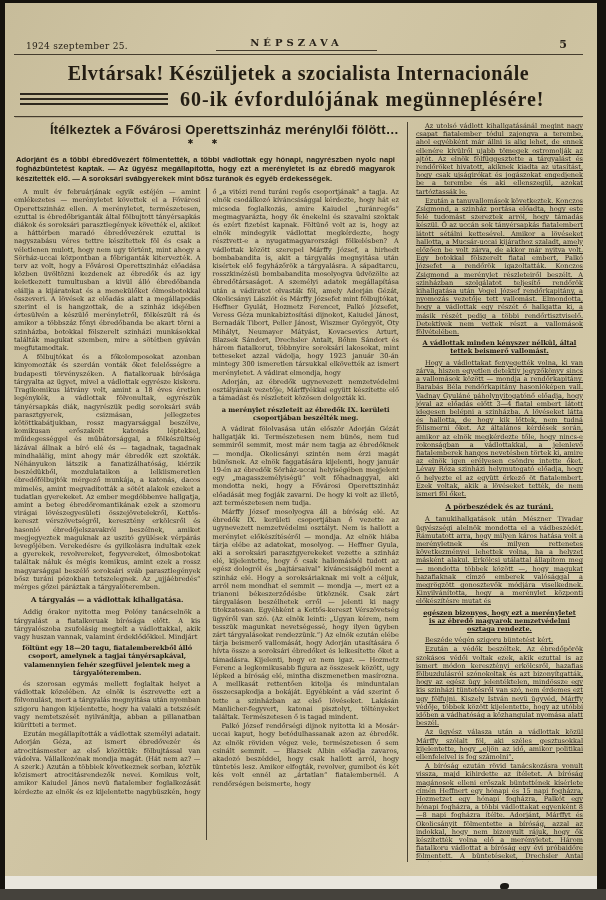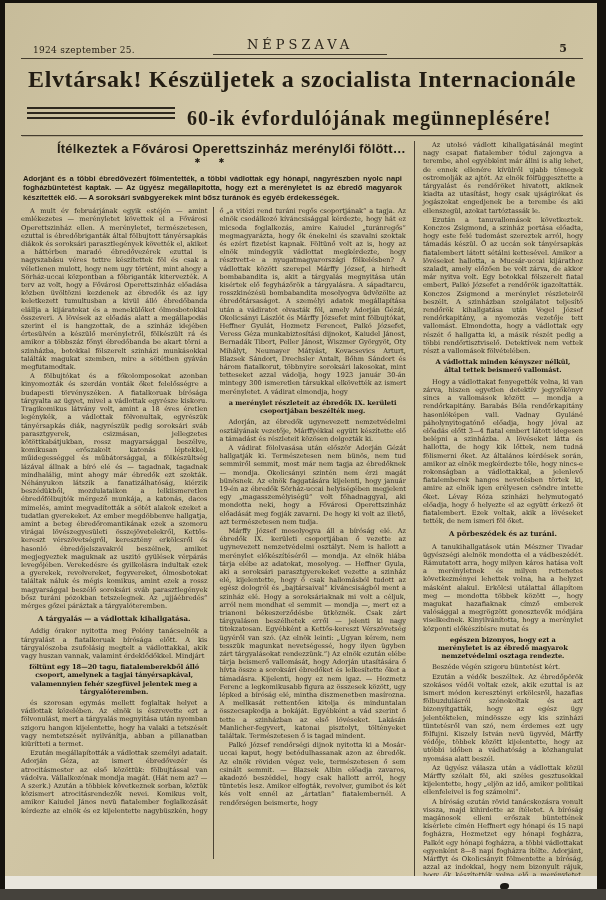--- a/index.html
+++ b/index.html
@@ -3,44 +3,44 @@
 <meta charset="utf-8">
 <style>
   * { margin:0; padding:0; box-sizing:border-box; }
   html,body { width:606px; height:900px; overflow:hidden; }
   body { background:#16130e; position:relative; font-family:"DejaVu Serif", serif; }
 
   .page {
     position:absolute; top:3px; left:5px; width:592px; height:873px;
     background:#cfc4a3;
     background-image:linear-gradient(115deg,#c7bc9a 0%,#d3c8a8 28%,#ccc19f 55%,#d6cbaa 85%,#c9be9c 100%);
-    color:#2a241b; padding:34px 14px 0 16px; overflow:hidden;
+    color:#2a241b; padding:34px 14px 0 9px; overflow:hidden;
   }
   .bottom-strip { position:absolute; left:5px; top:876px; width:592px; height:13px; background:#e9e6dd; }
   .bottom-edge  { position:absolute; left:0; top:889px; width:606px; height:11px; background:#45423c; }
   .ink-speck { position:absolute; left:500px; top:883px; width:9px; height:7px; background:#1c1a15; border-radius:50% 40% 55% 45%; }
 
   
   .masthead { display:flex; align-items:flex-end; border-bottom:1px solid #443c2e; padding:0 12px 3px 12px; }
   .m-date { flex:1; font-size:9px; letter-spacing:0.3px; }
-  .m-title { flex:0 0 auto; font-size:13px; font-weight:normal; letter-spacing:4px; border-bottom:1px solid #443c2e; padding:0 34px 2px 34px; }
+  .m-title { flex:0 0 auto; font-size:10px; font-weight:bold; letter-spacing:4px; border-bottom:1px solid #443c2e; padding:0 34px 2px 34px; }
   .m-page { flex:1; text-align:right; font-size:11px; font-weight:bold; padding-right:4px; }
 
   
   .banner { padding:7px 2px 5px 2px; border-bottom:1px solid #443c2e; box-shadow:0 2px 0 -1px #443c2e33; }
-  .banner-line1 { font-family:"Liberation Serif", serif; font-size:24px; font-weight:bold; letter-spacing:0.6px; white-space:nowrap; text-align:center; color:#231d13; }
+  .banner-line1 { font-family:"Liberation Serif", serif; font-size:20px; font-weight:bold; letter-spacing:0.6px; white-space:nowrap; text-align:center; color:#231d13; }
   .banner-row2 { display:flex; align-items:center; margin-top:3px; }
   .stripes { flex:0 0 148px; height:13px; margin:0 12px 0 4px;
     background:repeating-linear-gradient(to bottom,#2e281e 0 2px,transparent 2px 5px); }
-  .banner-line2 { font-family:"Liberation Serif", serif; font-size:20px; font-weight:bold; letter-spacing:1px; white-space:nowrap; color:#231d13;margin-top:11px; }
+  .banner-line2 { font-family:"Liberation Serif", serif; font-size:20px; font-weight:bold; letter-spacing:1px; white-space:nowrap; color:#231d13; }
 
   
   .content { display:flex; margin-top:5px; height:740px; overflow:hidden; }
   .article { flex:0 0 370px; padding-right:8px; }
-  .vcol { border-left:1px solid #4a4232; }
+  .vcol { border-left:1px solid #4a4232;text-decoration:underline; }
   .right-col { flex:1; padding-left:8px; overflow:hidden; }
 
   .article-title { font-family:"Liberation Sans", sans-serif; font-size:13px; font-weight:bold; white-space:nowrap; letter-spacing:0.2px; color:#241e14;margin-left:36px; }
   .ornament { text-align:center; font-size:7px; letter-spacing:8px; margin:1px 0 1px; color:#2a241b; }
   .lead { font-family:"Liberation Sans", sans-serif; font-weight:bold; font-size:7.6px; line-height:9.4px; text-align:justify; margin:9px 4px 5px 2px; color:#231d13; }
 
   .body-cols { columns:2; column-gap:12px; column-rule:1px solid #4a4232; height:652px; overflow:hidden; }
 
   .para { font-size:6.6px; line-height:8.2px; text-align:justify; text-indent:9px; }
   .para + .para { margin-top:1px; }
@@ -78,22 +78,22 @@
       <div class="ornament">✱ ✱</div>
       <p class="lead">Adorjánt és a többi ébredővezért fölmentették, a többi vádlottak egy hónapi, nagyrészben nyolc napi fogházbüntetést kaptak. — Az ügyész megállapította, hogy ezt a merényletet is az ébredő magyarok készítették elő. — A soroksári svábgyerekek mint bősz turánok és egyéb érdekességek.</p>
       <div class="body-cols">
           <p class="para normal">A mult év februárjának egyik estéjén — amint emlékezetes — merényletet követtek el a Fővárosi Operettszinház ellen. A merényletet, természetesen, ezuttal is ébredőbriganták által fölbujtott tányérsapkás diákok és soroksári parasztlegények követték el, akiket a háttérben maradó ébredővezérek ezuttal is nagyszabásu véres tettre készítettek föl és csak a véletlenen mulott, hogy nem ugy történt, mint ahogy a Sörház-uccai központban a főbriganták kitervezték. A terv az volt, hogy a Fővárosi Operettszinház előadása közben üvöltözni kezdenek az ébredők és az igy keletkezett tumultusban a kivül álló ébredőbanda elállja a kijáratokat és a menekülőket ólmosbotokkal összeveri. A lövések az előadás alatt a megállapodás szerint el is hangzottak, de a szinház idejében értesülvén a készülő merényletről, fölkészült rá és amikor a többszáz főnyi ébredőbanda be akart törni a szinházba, botokkal fölszerelt szinházi munkásokkal találták magukat szemben, mire a sötétben gyáván megfutamodtak.</p>
           <p class="para normal">A fölbujtókat és a főkolomposokat azonban kinyomozták és szerdán vonták őket felelősségre a budapesti törvényszéken. A fiatalkoruak bírósága tárgyalta az ügyet, mivel a vádlottak egyrésze kiskoru. Tragikomikus látvány volt, amint a 18 éves éretlen legénykék, a vádlottak fölvonultak, egyrészük tányérsapkás diák, nagyrészük pedig soroksári sváb parasztgyerek, csizmásan, jellegzetes kötöttkabátjukban, rossz magyarsággal beszélve, komikusan erőszakolt katonás léptekkel, műidegességgel és műbátorsággal, a fölkészültség lázával állnak a bíró elé és — tagadnak, tagadnak mindhalálig, mint ahogy már ébredők ezt szokták. Néhányukon látszik a fanatizálhatóság, kiérzik beszédükből, mozdulataikon a lelkiismeretlen ébredőfölbujtók mérgező munkája, a katonás, dacos mimelés, amint megvadították a sötét alakok ezeket a tudatlan gyerekeket. Az ember megdöbbenve hallgatja, amint a beteg ébredőromantikának ezek a szomoru virágai lövészegyesületi összejövetelekről, Kettős-kereszt vérszövetségről, keresztény erkölcsről és hasonló ébredőjelszavakról beszélnek, amiket megjegyeztek maguknak az uszitó gyülések vérpárás levegőjében. Verekedésre és gyilkolásra indultak ezek a gyerekek, revolvereket, fegyvereket, ólmosbotokat találtak náluk és mégis komikus, amint ezek a rossz magyarsággal beszélő soroksári sváb parasztlegények bősz turáni pózokban tetszelegnek. Az „ujjáébredés” mérges gőzei páráztak a tárgyalóteremben.</p>
           <p class="para subhead">A tárgyalás — a vádlottak kihallgatása.</p>
           <p class="para normal">Addig órakor nyitotta meg Polóny tanácselnök a tárgyalást a fiatalkoruak bírósága előtt. A kis tárgyalószoba zsufolásig megtelt a vádlottakkal, akik vagy huszan vannak, valamint érdeklődőkkel. Mindjárt</p>
           <p class="para inset">föltünt egy 18—20 tagu, fiatalemberekből álló csoport, amelynek a tagjai tányérsapkával, valamennyien fehér szegfüvel jelentek meg a tárgyalóteremben.</p>
           <p class="para normal">és szorosan egymás mellett foglaltak helyet a vádlottak közelében. Az elnök is észrevette ezt a fölvonulást, mert a tárgyalás megnyitása után nyomban szigoru hangon kijelentette, hogy ha valaki a tetszését vagy nemtetszését nyilvánítja, abban a pillanatban kiürítteti a termet.</p>
           <p class="para normal">Ezután megállapították a vádlottak személyi adatait. Adorján Géza, az ismert ébredővezér és atrocitásmester az első közöttük: fölbujtással van vádolva. Vállalkozónak mondja magát. (Hát nem az? — A szerk.) Azután a többiek következnek sorban, köztük közismert atrocitásrendezők nevei. Komikus volt, amikor Kaiudel János nevü fiatalember foglalkozását kérdezte az elnök és ez kijelentette nagybüszkén, hogy ő „a vitézi rend turáni regős csoportjának” a tagja. Az elnök csodálkozó kíváncsisággal kérdezte, hogy hát ez micsoda foglalkozás, amire Kaiudel „turánregős” megmagyarázta, hogy ők énekelni és szavalni szoktak és ezért fizetést kapnak. Föltünő volt az is, hogy az elnök mindegyik vádlottat megkérdezte, hogy résztvett-e a nyugatmagyarországi fölkelésben? A vádlottak között szerepel Márffy József, a hirhedt bombabandita is, akit a tárgyalás megnyitása után kisértek elő fegyházőrök a tárgyalásra. A sápadtarcu, rosszkinézésü bombabandita mosolyogva üdvözölte az ébredőtársaságot. A személyi adatok megállapítása után a vádiratot olvasták föl, amely Adorján Gézát, Okolicsányi Lászlót és Márffy Józsefet mint fölbujtókat, Heffner Gyulát, Hozmetz Ferencet, Palkó Józsefet, Veress Géza munkabiztosítási dijnokot, Kaiudel Jánost, Bernadák Tibort, Peller Jánost, Wiszmer Györgyöt, Oty Mihályt, Neumayer Mátyást, Kovacsevics Arturt, Blazsek Sándort, Drechsler Antalt, Bőhm Sándort és három fiatalkorut, többnyire soroksári lakosokat, mint tetteseket azzal vádolja, hogy 1923 január 30-án mintegy 300 ismeretlen társukkal elkövették az ismert merényletet. A vádirat elmondja, hogy</p>
+          <p class="para normal">Adorján, az ébredők ugynevezett nemzetvédelmi osztályának vezetője, Márffyékkal együtt készítette elő a támadást és részleteit közösen dolgozták ki.</p>
           <p class="para inset">a merénylet részleteit az ébredők IX. kerületi csoportjában beszélték meg.</p>
-          <p class="para normal">Adorján, az ébredők ugynevezett nemzetvédelmi osztályának vezetője, Márffyékkal együtt készítette elő a támadást és részleteit közösen dolgozták ki.</p>
           <p class="para normal">A vádirat fölolvasása után először Adorján Gézát hallgatják ki. Természetesen nem bünös, nem tud semmiről semmit, most már nem tagja az ébredőknek — mondja. Okolicsányi szintén nem érzi magát bünösnek. Az elnök faggatására kijelenti, hogy január 19-én az ébredők Sörház-uccai helyiségében megjelent egy „magasszemélyiségü” volt főhadnaggyal, aki mondotta neki, hogy a Fővárosi Operettszinház előadását meg fogják zavarni. De hogy ki volt az illető, azt természetesen nem tudja.</p>
           <p class="para normal">Márffy József mosolyogva áll a bíróság elé. Az ébredők IX. kerületi csoportjában ő vezette az ugynevezett nemzetvédelmi osztályt. Nem is hallott a merénylet előkészítéséről — mondja. Az elnök hiába tárja elébe az adatokat, mosolyog. — Heffner Gyula, aki a soroksári parasztgyerekeket vezette a szinház elé, kijelentette, hogy ő csak hallomásból tudott az egész dologról és „bajtársaival” kíváncsiságból ment a szinház elé. Hogy a soroksáriaknak mi volt a céljuk, arról nem mondhat el semmit — mondja —, mert ez a trianoni békeszerződésbe ütköznék. Csak zárt tárgyaláson beszélhetek erről — jelenti ki nagy titokzatosan. Egyébként a Kettős-kereszt Vérszövetség ügyéről van szó. (Az elnök leinti: „Ugyan kérem, nem tesszük magunkat nevetségessé, hogy ilyen ügyben zárt tárgyalásokat rendezzünk.”) Az elnök ezután elébe tárja beismerő vallomását, hogy Adorján utasítására ő hívta össze a soroksári ébredőket és lelkesítette őket a támadásra. Kijelenti, hogy ez nem igaz. — Hozmetz Ferenc a legkomikusabb figura az összesek között, ugy lépked a bíróság elé, mintha diszmenetben masírozna. A mellkasát rettentően kitolja és minduntalan összecsapkodja a bokáját. Egyébként a vád szerint ő tette a szinházban az első lövéseket. Lakásán Manlicher-fegyvert, katonai pisztolyt, töltényeket találtak. Természetesen ő is tagad mindent.</p>
           <p class="para normal">Palkó József rendőrségi dijnok nyitotta ki a Mosár-uccai kaput, hogy betódulhassanak azon az ébredők. Az elnök röviden végez vele, természetesen ő sem csinált semmit. — Blazsek Albin előadja zavaros, akadozó beszéddel, hogy csak hallott arról, hogy tüntetés lesz. Amikor elfogták, revolver, gumibot és két kés volt ennél az „ártatlan” fiatalembernél. A rendőrségen beismerte, hogy</p>
         </div>
     </section>
 
     <aside class="right-col vcol">
       <div>
           <p class="para normal">Az utolsó vádlott kihallgatásánál megint nagy csapat fiatalember tódul zajongva a terembe, ahol egyébként már állni is alig lehet, de ennek ellenére kívülről ujabb tömegek ostromolják az ajtót. Az elnök fölfüggesztette a tárgyalást és rendőröket hivatott, akiknek kiadta az utasítást, hogy csak ujságirókat és jogászokat engedjenek be a terembe és aki ellenszegül, azokat tartóztassák le.</p>
           <p class="para normal">Ezután a tanuvallomások következtek. Konczos Zsigmond, a szinház portása előadta, hogy este felé tudomást szereztek arról, hogy támadás készül. Ő az uccán sok tányérsapkás fiatalembert látott sétálni kettesével. Amikor a lövéseket hallotta, a Mucsár-uccai kijárathoz szaladt, amely előzően be volt zárva, de akkor már nyitva volt. Egy botokkal fölszerelt fiatal embert, Palkó Józsefet a rendőrök igazoltatták. Konczos Zsigmond a merénylet részleteiről beszélt. A szinházban szolgálatot teljesítő rendőrök kihallgatása után Vogel József rendőrkapitány, a nyomozás vezetője tett vallomást. Elmondotta, hogy a vádlottak egy részét ő hallgatta ki, a másik részét pedig a többi rendőrtisztviselő. Detektívek nem vettek részt a vallomások fölvételében.</p>

